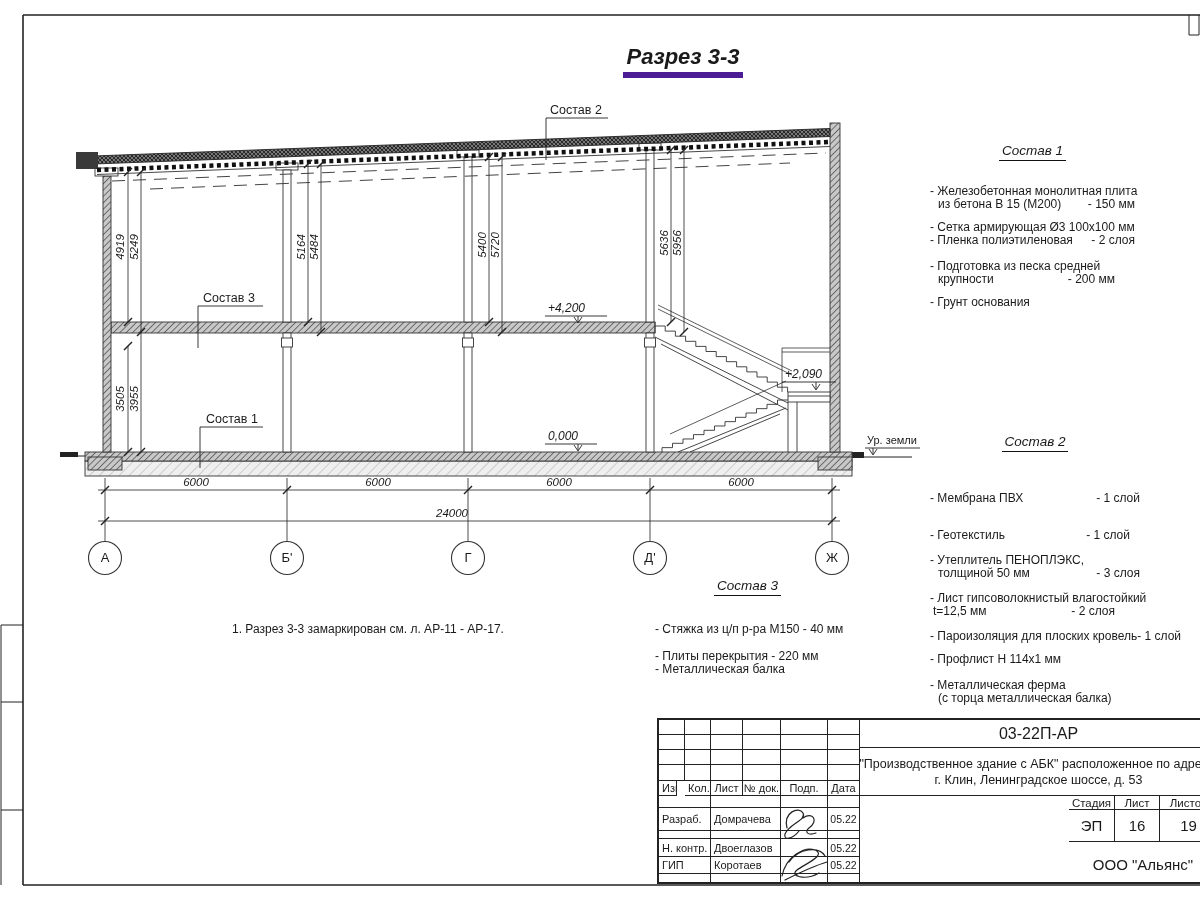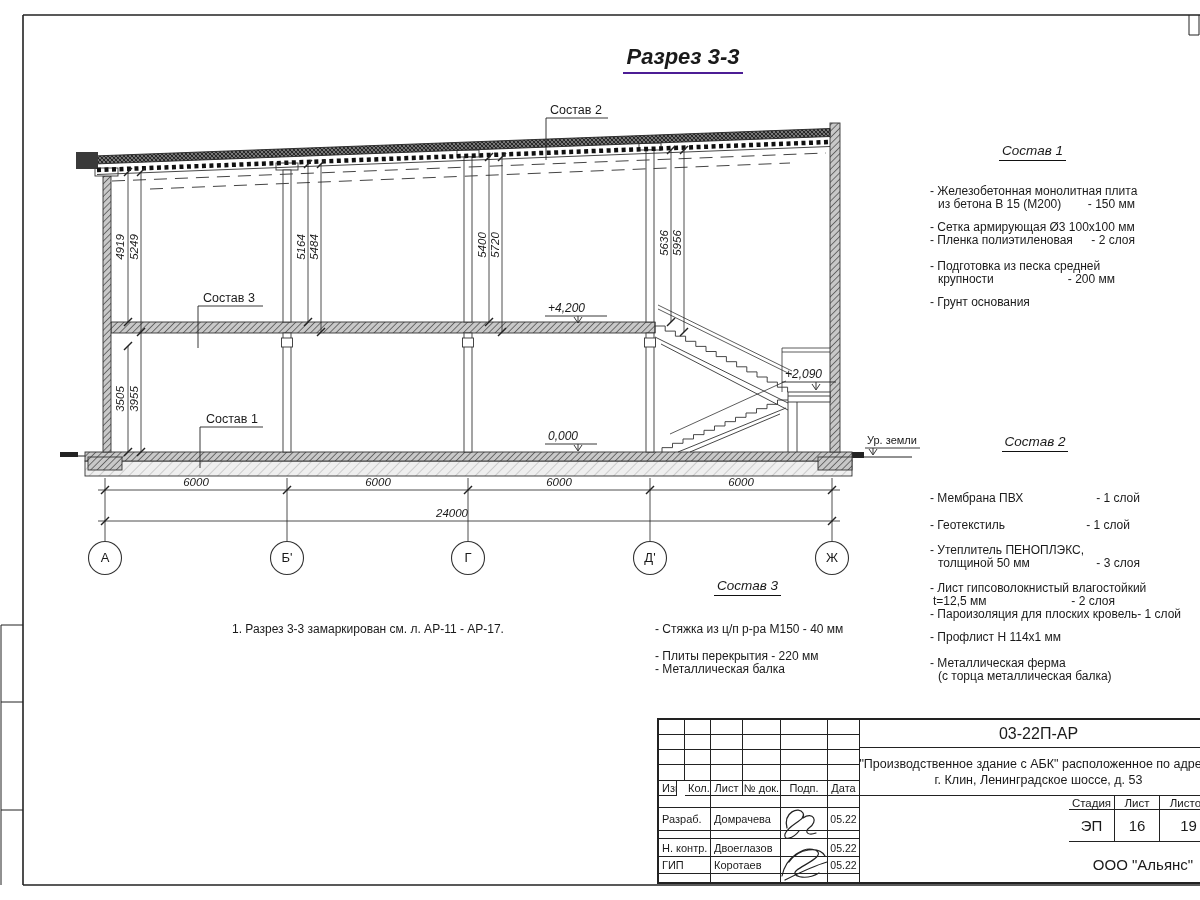--- a/index.html
+++ b/index.html
@@ -4,21 +4,21 @@
 <style>
   html,body{margin:0;padding:0;}
   body{
     position:relative;width:1200px;height:900px;background:#fff;overflow:hidden;
     font-family:"Liberation Sans",sans-serif;color:#1a1a1a;
   }
   .abs{position:absolute;}
   
   .dwg-title{left:598px;top:44px;width:170px;text-align:center;}
   .dwg-title span{display:inline-block;font:italic bold 22px "Liberation Sans",sans-serif;
-    border-bottom:2px solid #4c1d95;padding:0 4px 2px 4px;}
+    border-bottom:6px solid #4c1d95;padding:0 4px 2px 4px;}
   
   .comp{font-size:12px;line-height:13px;}
   .comp .ct{text-align:center;height:16px;}
   .comp .ct span{display:inline-block;font:italic 13.5px "Liberation Sans",sans-serif;
     border-bottom:1px solid #111;padding:0 3px 2px 3px;}
   .comp .row{white-space:nowrap;}
   .comp .rowf{display:flex;justify-content:space-between;white-space:nowrap;}
   .comp .ind{padding-left:8px;}
   .note{font-size:12px;}
   
@@ -288,35 +288,35 @@
   </div>
   <div class="row" style="margin-top:10px">- Грунт основания</div>
 </div>
 
 <div class="abs comp" style="left:930px;top:434px;width:210px;">
   <div class="ct"><span>Состав 2</span></div>
   <div class="rowf" style="margin-top:42px">
     <span>- Мембрана ПВХ</span>
       <span>- 1 слой</span>
   </div>
-  <div class="rowf" style="margin-top:14px">
+  <div class="rowf" style="margin-top:24px">
     <span>- Геотекстиль</span>
       <span style="margin-right:10px">- 1 слой</span>
   </div>
   <div class="row" style="margin-top:12px">- Утеплитель ПЕНОПЛЭКС,</div>
   <div class="rowf">
     <span class="ind">толщиной 50 мм</span>
       <span>- 3 слоя</span>
   </div>
   <div class="row" style="margin-top:12px">- Лист гипсоволокнистый влагостойкий</div>
   <div class="rowf">
     <span style="padding-left:3px">t=12,5 мм</span>
       <span style="margin-right:25px">- 2 слоя</span>
   </div>
-  <div class="rowf" style="">
+  <div class="rowf" style="margin-top:12px">
     <span>- Пароизоляция для плоских кровель</span>
       <span>- 1 слой</span>
   </div>
   <div class="row" style="margin-top:10px">- Профлист Н 114х1 мм</div>
   <div class="row" style="margin-top:13px">- Металлическая ферма</div>
   <div class="row ind">(с торца металлическая балка)</div>
 </div>
 
 <div class="abs comp" style="left:655px;top:578px;width:185px;">
   <div class="ct"><span>Состав 3</span></div>

